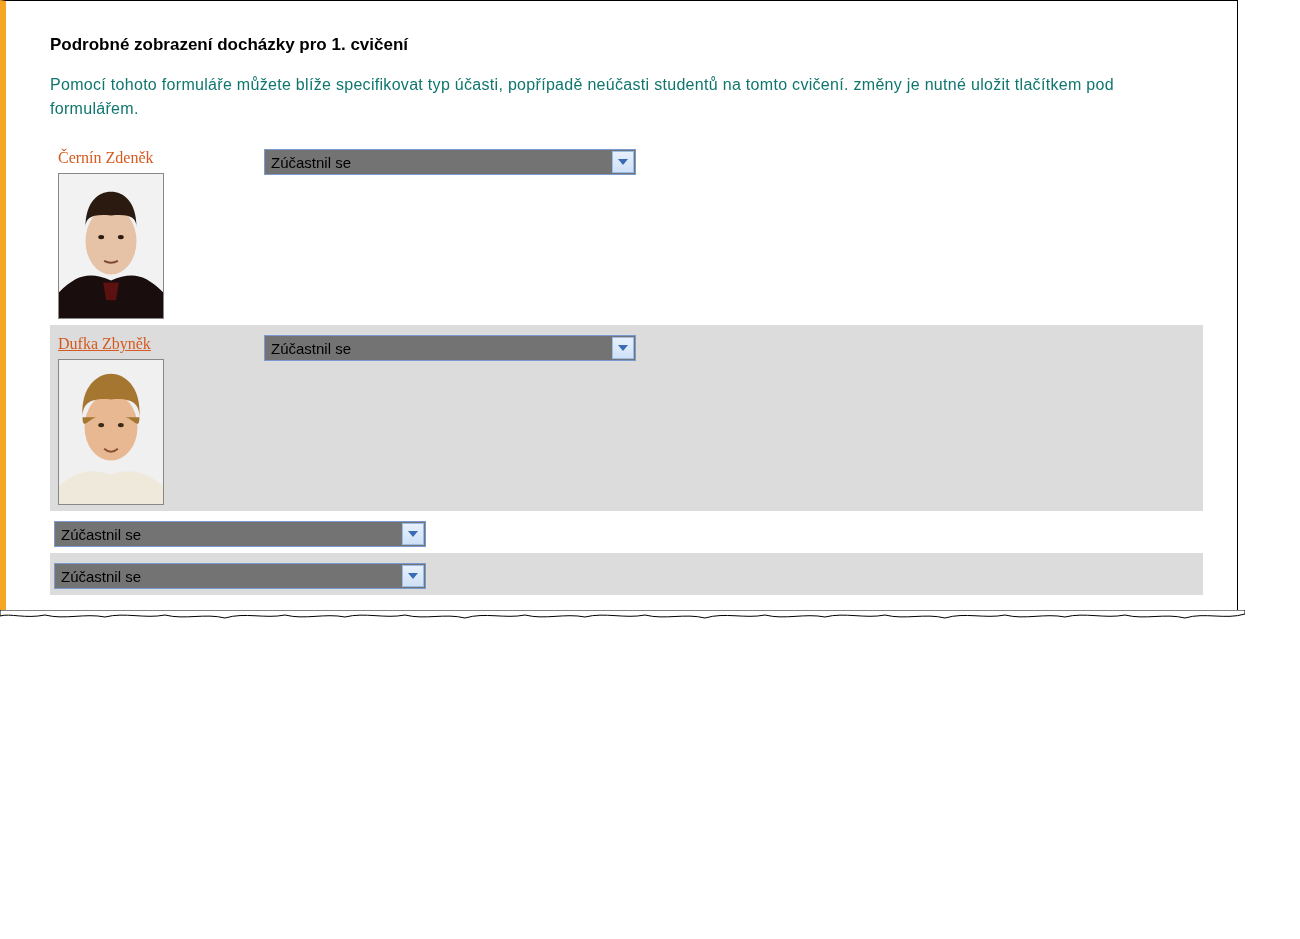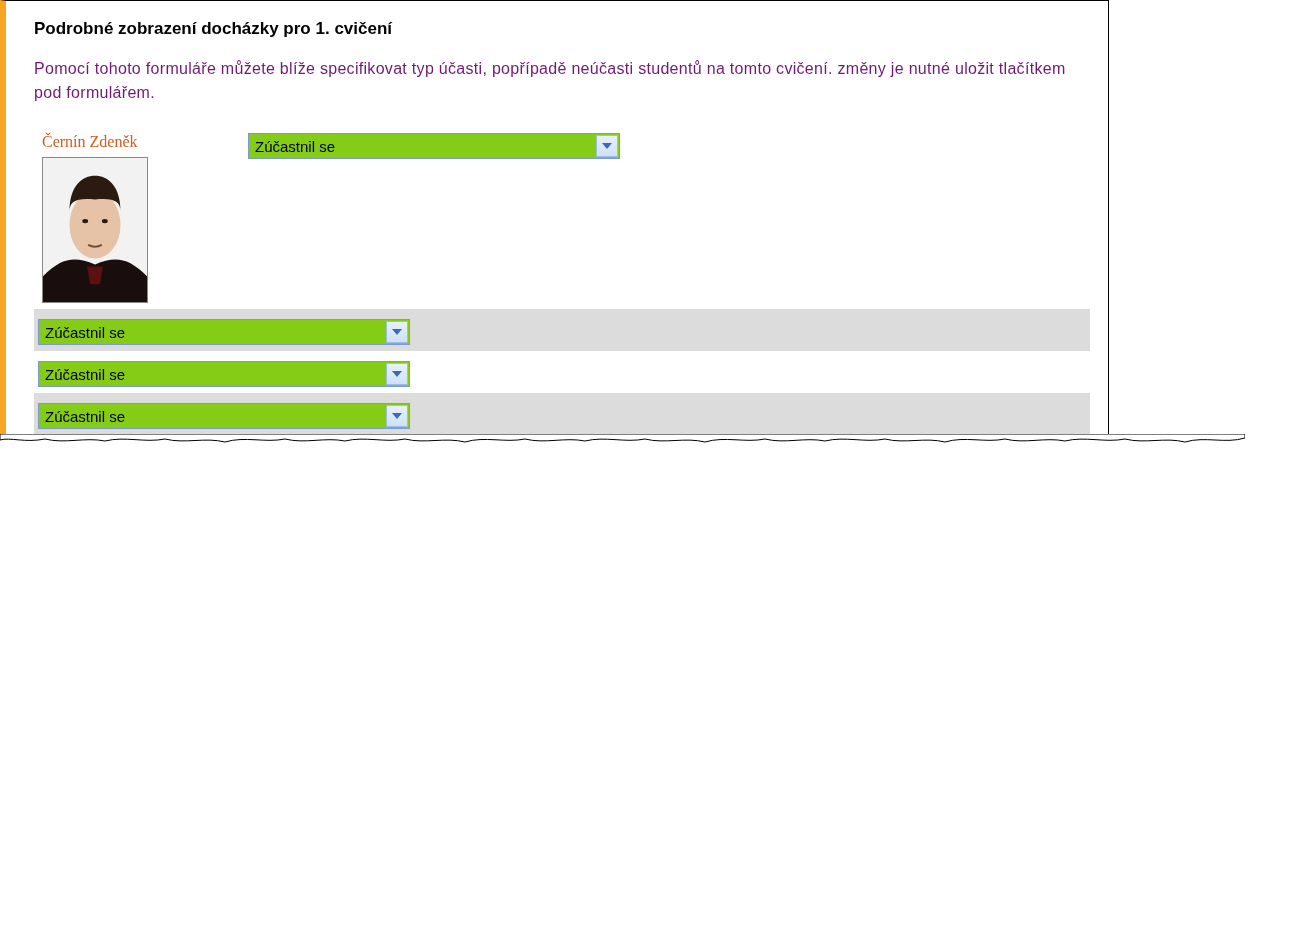--- a/index.html
+++ b/index.html
@@ -5,37 +5,37 @@
     * { box-sizing: border-box; margin: 0; padding: 0; }
     body {
       font-family: Verdana, Geneva, sans-serif;
       font-size: 13px;
       background: #fff;
       width: 1300px;
     }
     .page {
       border: 1px solid #000;
       border-left: 6px solid #f5a623;
-      width: 1109px;
+      width: 1238px;
       margin: 0;
-      padding: 0;
+      padding: 16px;
       position: relative;
       background: #fff;
     }
     .content {
       padding: 18px 18px 0 28px;
     }
     h1.title {
       font-size: 17px;
       font-weight: bold;
       color: #000;
       margin-bottom: 18px;
     }
     .hint {
-      color: #701a75;
+      color: #0f766e;
       font-size: 16px;
       line-height: 1.5;
       letter-spacing: 0.3px;
       margin-bottom: 18px;
     }
     .rows { }
     .row {
       display: flex;
       align-items: flex-start;
       gap: 10px;
@@ -69,21 +69,21 @@
       overflow: hidden;
       position: relative;
     }
     .photo-wrap svg { display: block; width: 100%; height: 100%; }
     .select-box {
       display: flex;
       align-items: center;
       width: 372px;
       height: 26px;
       border: 1px solid #7a9ad0;
-      background: #84cc16;
+      background: #737373;
       position: relative;
       cursor: pointer;
     }
     .select-text {
       flex: 1;
       padding: 0 6px;
       font-size: 15px;
       color: #000;
       white-space: nowrap;
       overflow: hidden;
@@ -139,20 +139,36 @@
             <span class="select-btn">
               <svg viewBox="0 0 10 8">
                   <path d="M0 1 L5 7 L10 1 Z" fill="#3a6bb5"></path>
                 </svg>
             </span>
           </div>
         </div>
       </div>
 
       <div class="row alt">
+        <div class="cell-name">
+          <a href="#" class="name-link">Dufka Zbyněk</a>
+          <div class="photo-wrap">
+            <svg viewBox="0 0 106 146" preserveAspectRatio="none">
+              <rect width="106" height="146" fill="#f0f0f0"></rect>
+              <path d="M0 146 L0 128 C18 112 34 110 53 116 C72 110 88 112 106 128 L106 146 Z" fill="#efe9dc"></path>
+              <ellipse cx="53" cy="68" rx="27" ry="34" fill="#e8b892"></ellipse>
+              <path d="M24 58 C22 26 40 14 53 14 C66 14 84 26 82 58 C82 44 74 38 53 40 C32 38 24 44 24 58 Z" fill="#a5762f"></path>
+              <path d="M24 58 C24 72 30 60 38 58" fill="#a5762f"></path>
+              <path d="M82 58 C82 72 76 60 68 58" fill="#a5762f"></path>
+              <ellipse cx="43" cy="66" rx="3" ry="2.2" fill="#3a2a18"></ellipse>
+              <ellipse cx="63" cy="66" rx="3" ry="2.2" fill="#3a2a18"></ellipse>
+              <path d="M46 90 Q53 96 60 90" stroke="#8a5030" stroke-width="2" fill="none"></path>
+            </svg>
+          </div>
+        </div>
         <div class="cell-select">
           <div class="select-box">
             <span class="select-text">Zúčastnil se</span>
             <span class="select-btn">
               <svg viewBox="0 0 10 8">
                   <path d="M0 1 L5 7 L10 1 Z" fill="#3a6bb5"></path>
                 </svg>
             </span>
           </div>
         </div>

